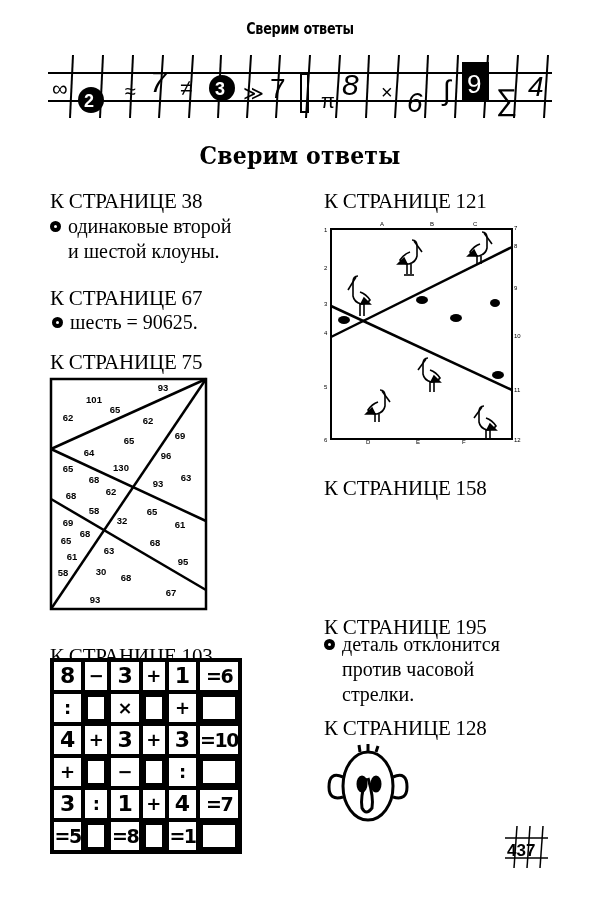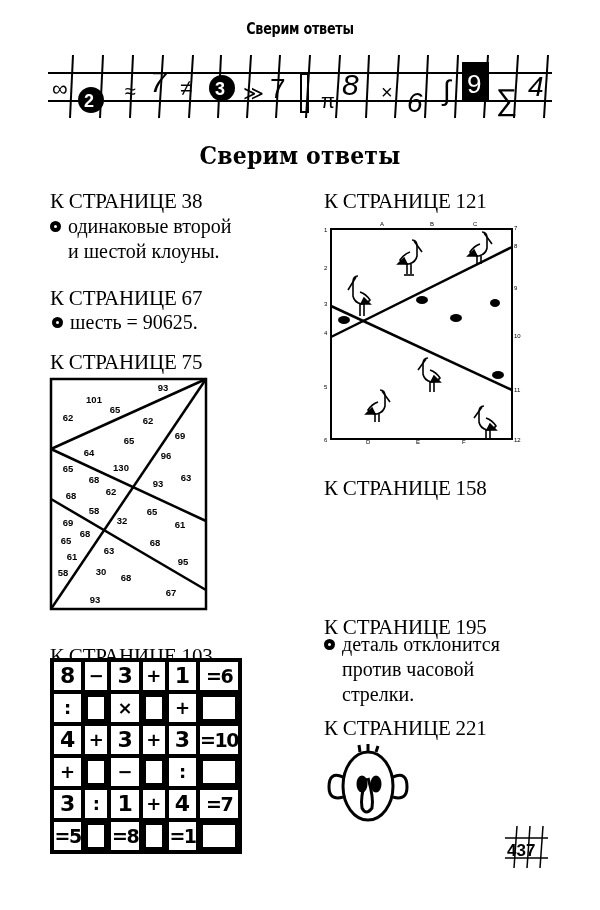--- a/index.html
+++ b/index.html
@@ -283,21 +283,21 @@
 <div class="abs answer" style="left:324px; top:500px;">
 </div>
 
 <div class="abs sec-head" style="left:324px; top:589px;margin-top:26px;">К СТРАНИЦЕ 195</div>
 <div class="abs answer" style="left:324px; top:632px;">
   <span class="line"><span class="bullet"></span><span>деталь отклонится</span></span>
   <span class="line indent">против часовой</span>
   <span class="line indent">стрелки.</span>
 </div>
 
-<div class="abs sec-head" style="left:324px; top:716px;">К СТРАНИЦЕ 221</div>
+<div class="abs sec-head" style="left:324px; top:716px;">К СТРАНИЦЕ 128</div>
 
 <svg class="abs page-num" viewBox="505 825 50 44" width="50" height="44">
   <g stroke="#000" stroke-width="1.5">
     <line x1="505" y1="838" x2="548" y2="838"></line>
     <line x1="505" y1="858" x2="548" y2="858"></line>
     <line x1="517" y1="826" x2="514" y2="868"></line>
     <line x1="530" y1="826" x2="527" y2="868"></line>
     <line x1="543" y1="826" x2="540" y2="868"></line>
   </g>
   <text x="507" y="856" font-family="DejaVu Sans, sans-serif" font-weight="bold" font-size="17" fill="#000">437</text>

